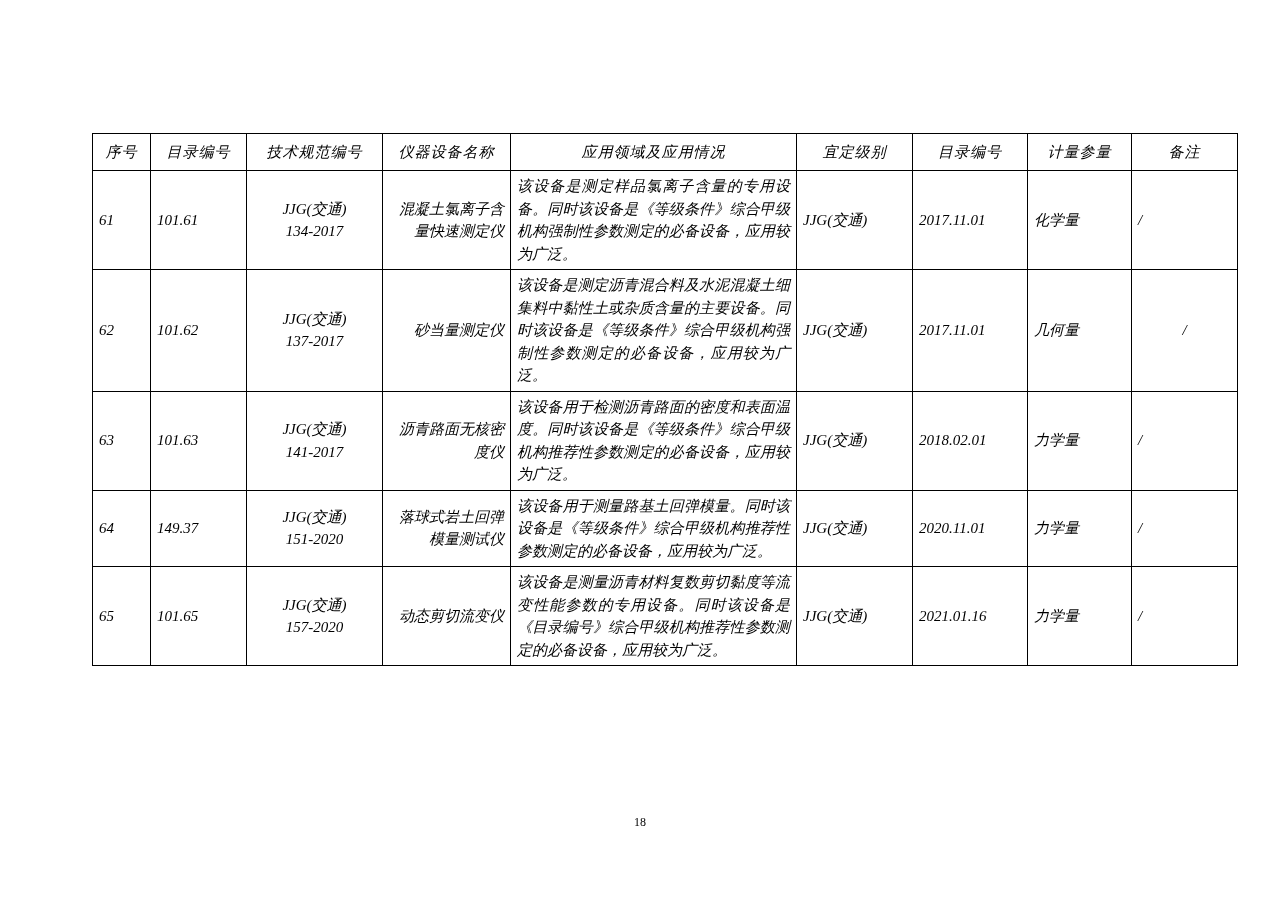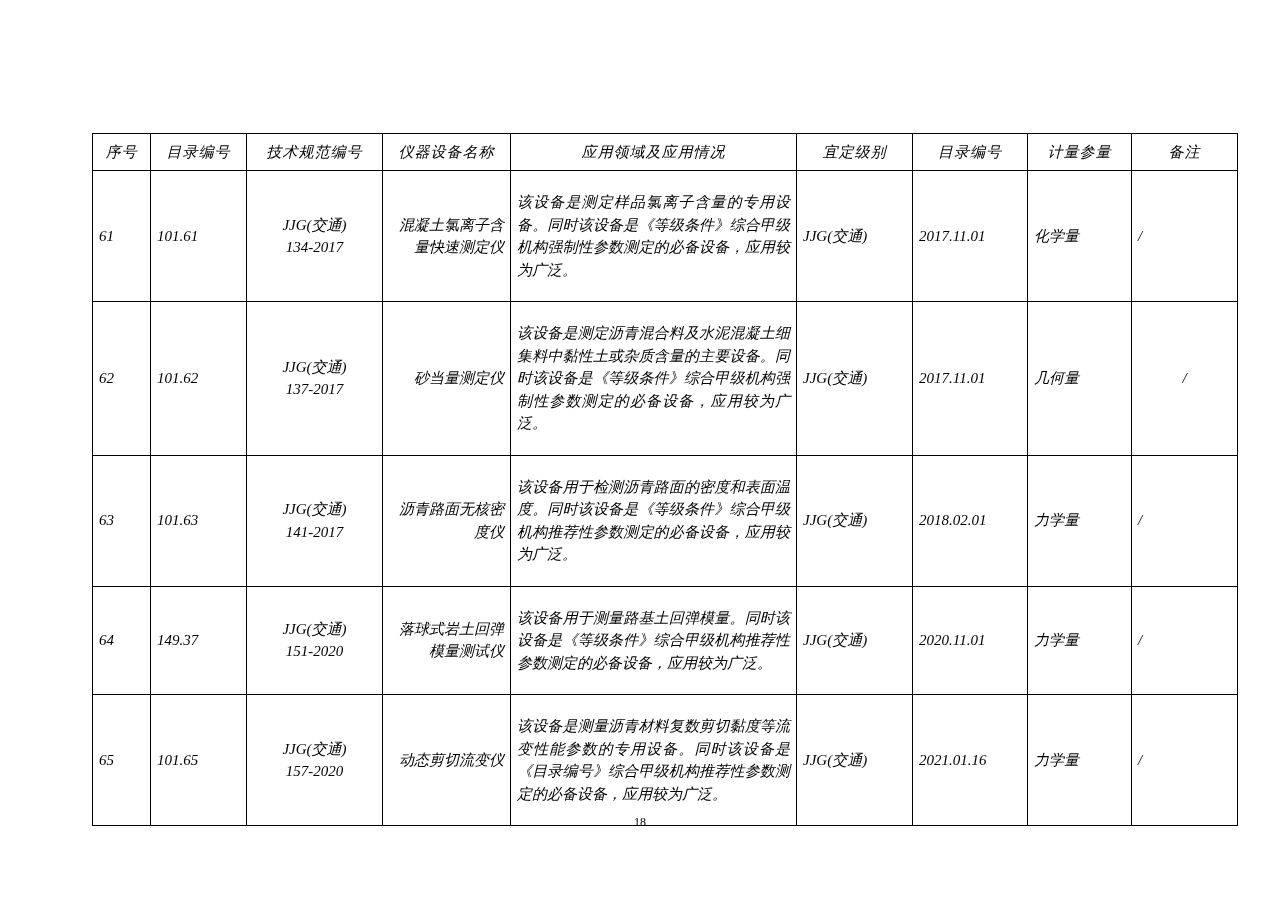--- a/index.html
+++ b/index.html
@@ -30,21 +30,21 @@
     font-style: italic;
   }
   table.spec-table {
     border-collapse: collapse;
     width: 1095px;
     table-layout: fixed;
   }
   table.spec-table th,
   table.spec-table td {
     border: 1px solid #000000;
-    padding: 20px 6px;
+    padding: 4px 6px;
     vertical-align: middle;
     font-size: 15px;
     line-height: 1.5;
   }
   table.spec-table th {
     text-align: center;
     font-weight: normal;
     letter-spacing: 1px;
     height: 30px;
     padding: 3px 4px;

